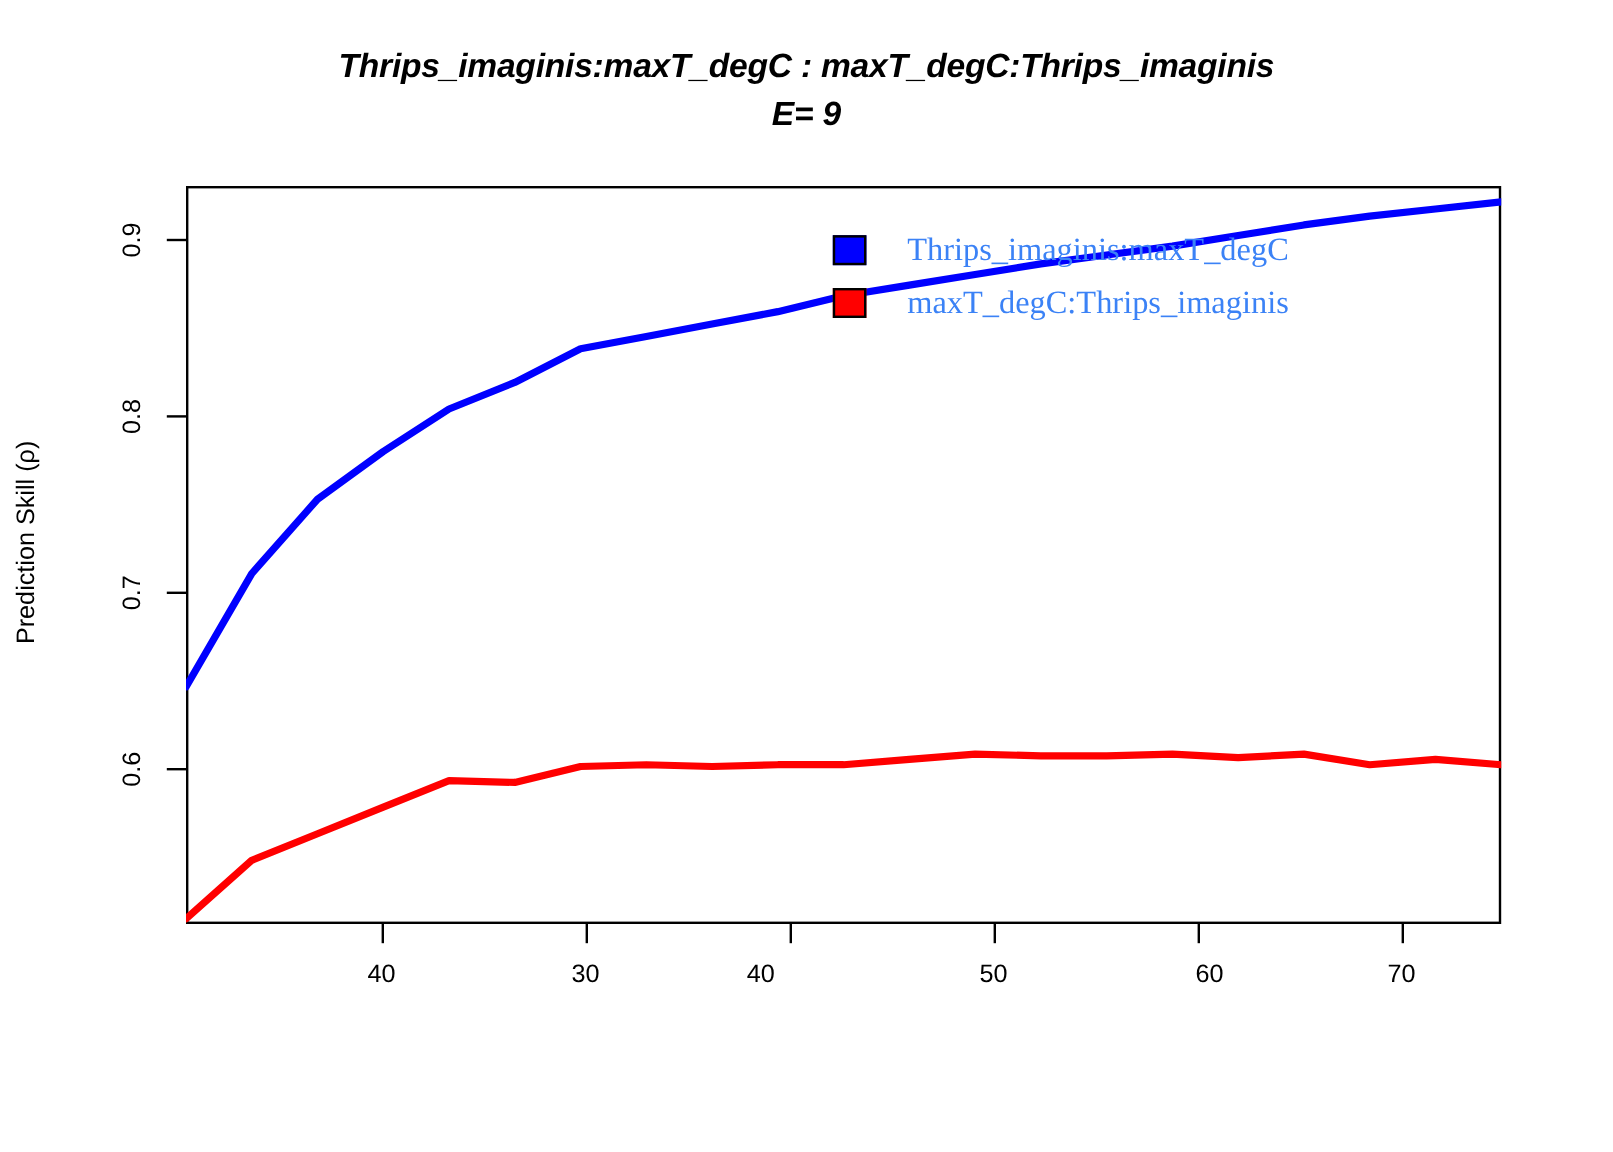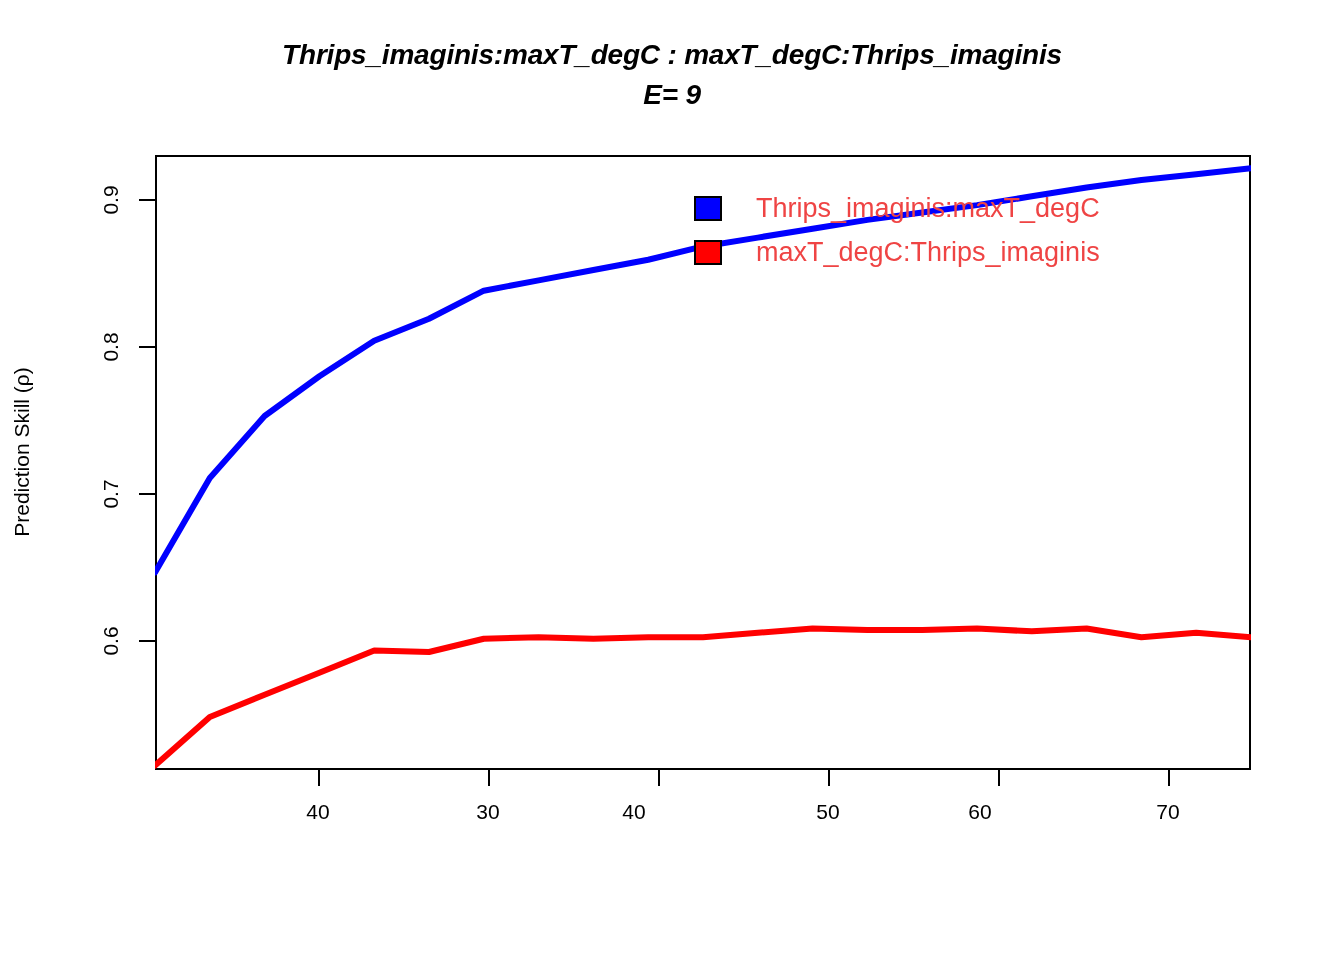--- a/index.html
+++ b/index.html
@@ -122,21 +122,22 @@
     width: 28px;
     height: 25px;
     border: 2px solid #000000;
     box-sizing: border-box;
     flex: 0 0 auto;
   }
   .legend-label {
     margin-left: 34px;
     font-size: 27px;
     white-space: nowrap;
-    color: #ef4444;
+    color: #3b82f6;
+    font-family: Liberation Serif, serif;
   }
 </style>
 </head>
 <body>
 
 <div id="stage">
 
   <div class="title-block">
     <div>Thrips_imaginis:maxT_degC  :  maxT_degC:Thrips_imaginis</div>
     <div class="title-line2">E= 9</div>
@@ -159,21 +160,21 @@
   <div class="xtick" style="left:488px;"></div>
   <div class="xtick" style="left:658px;"></div>
   <div class="xtick" style="left:828px;"></div>
   <div class="xtick" style="left:998px;"></div>
   <div class="xtick" style="left:1168px;"></div>
 
   <div class="xtick-label" style="left:278px;">40</div>
   <div class="xtick-label" style="left:448px;">30</div>
   <div class="xtick-label" style="left:594px;">40</div>
   <div class="xtick-label" style="left:788px;">50</div>
-  <div class="xtick-label" style="left:940px;">60</div>
+  <div class="xtick-label" style="left:968px;">60</div>
   <div class="xtick-label" style="left:1128px;">70</div>
 
   <div id="plot-frame"></div>
 
   <svg id="plot-svg" viewBox="0 0 1096 615" preserveAspectRatio="none">
     <polyline id="series-0" fill="none" stroke="#0000FF" stroke-width="6" stroke-linejoin="round" stroke-linecap="round" points="0.00,417.37 54.80,322.99 109.60,261.04 164.40,221.22 219.20,185.83 274.00,163.71 328.80,135.68 383.60,125.36 438.40,115.04 493.20,104.71 548.00,91.44 602.80,82.59 657.60,73.74 712.40,64.89 767.20,57.52 822.00,50.14 876.80,41.29 931.60,32.45 986.40,25.07 1041.20,19.17 1096.00,13.27"></polyline>
     <polyline id="series-1" fill="none" stroke="#FF0000" stroke-width="6" stroke-linejoin="round" stroke-linecap="round" points="0.00,610.58 54.80,561.91 109.60,539.78 164.40,517.66 219.20,495.54 274.00,497.01 328.80,483.74 383.60,482.27 438.40,483.74 493.20,482.27 548.00,482.27 602.80,477.84 657.60,473.42 712.40,474.89 767.20,474.89 822.00,473.42 876.80,476.37 931.60,473.42 986.40,482.27 1041.20,477.84 1096.00,482.27"></polyline>
   </svg>
 
   <div id="legend">

